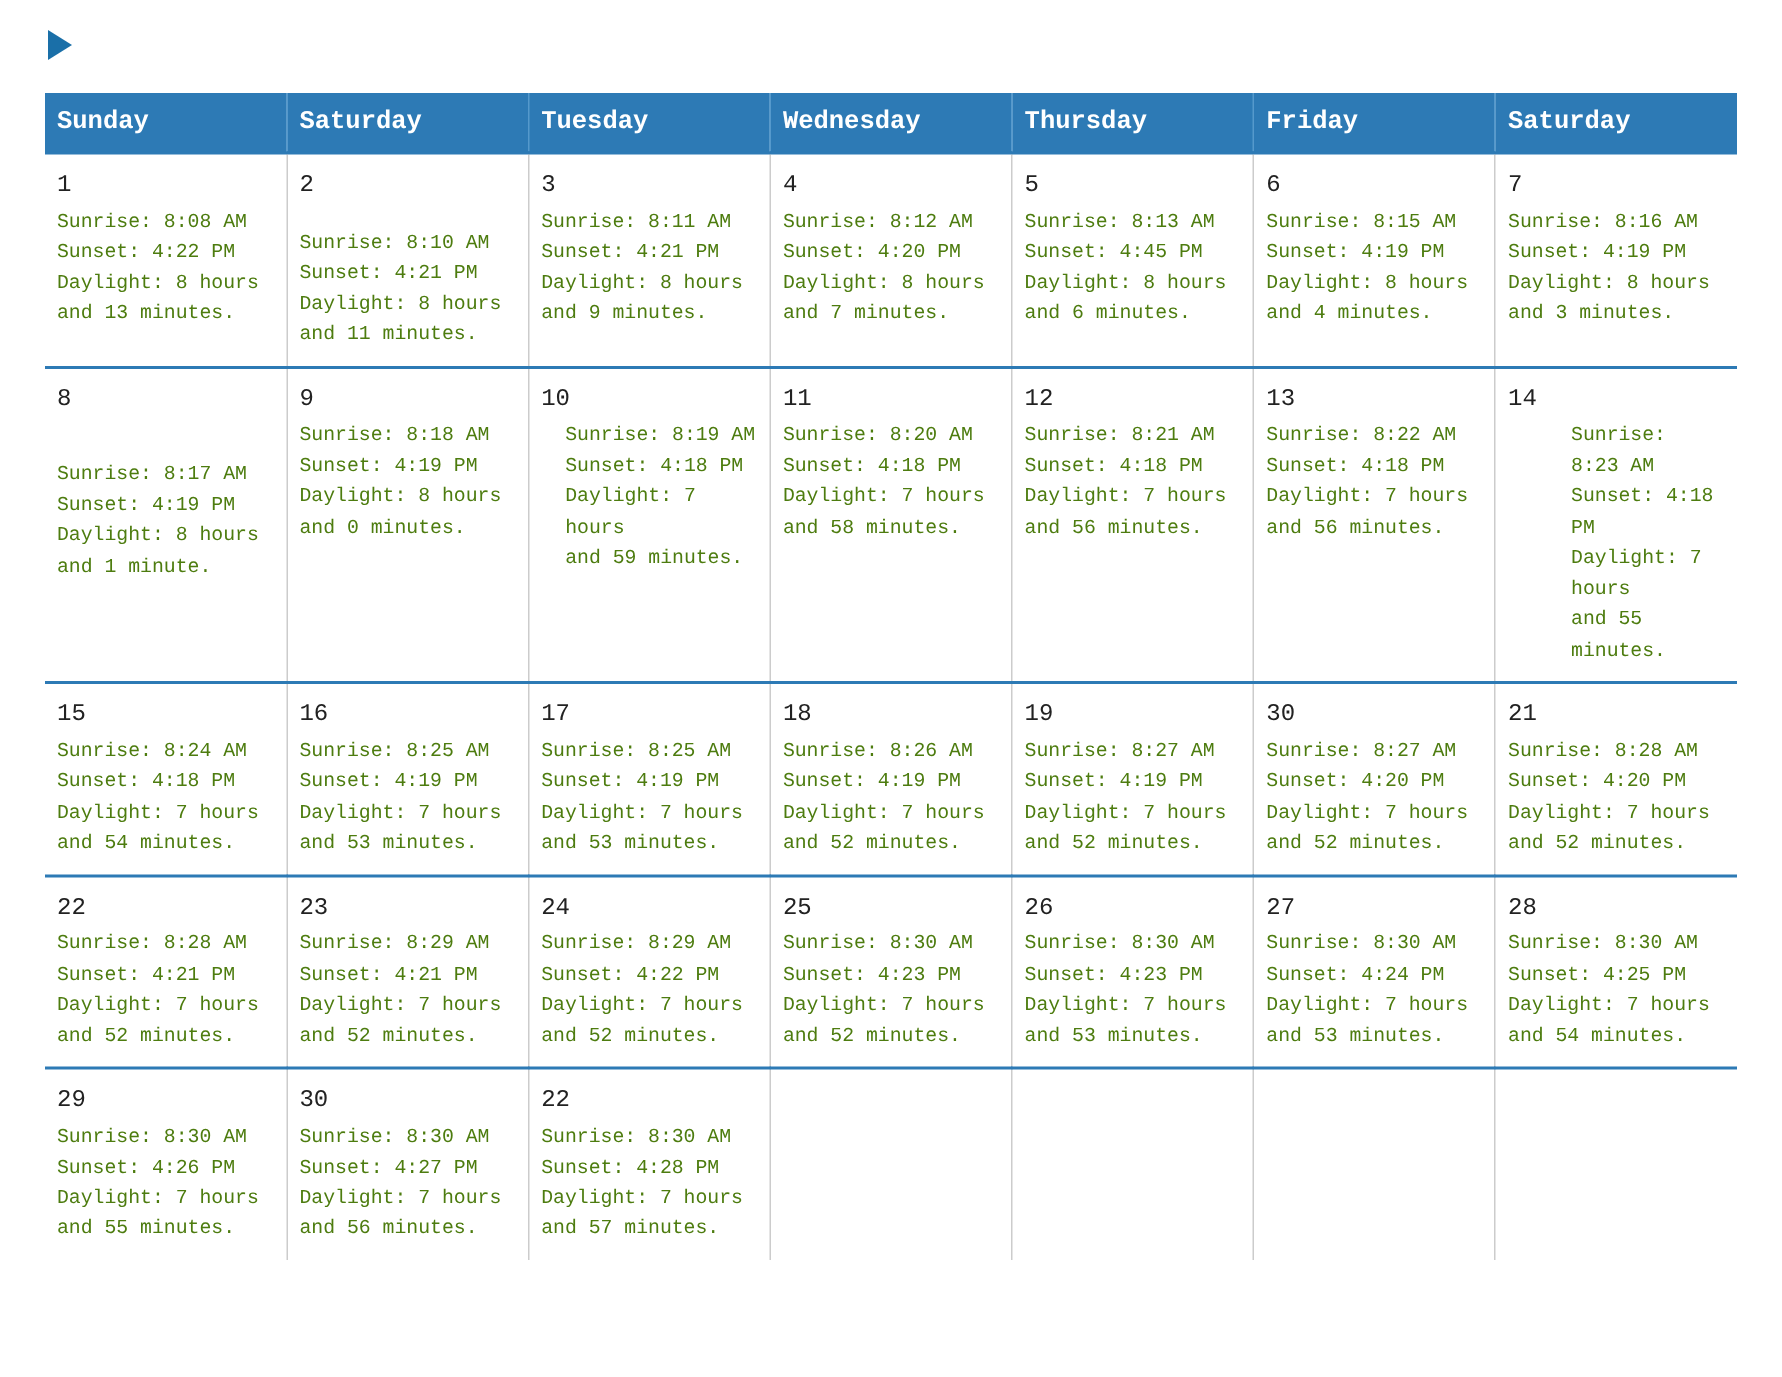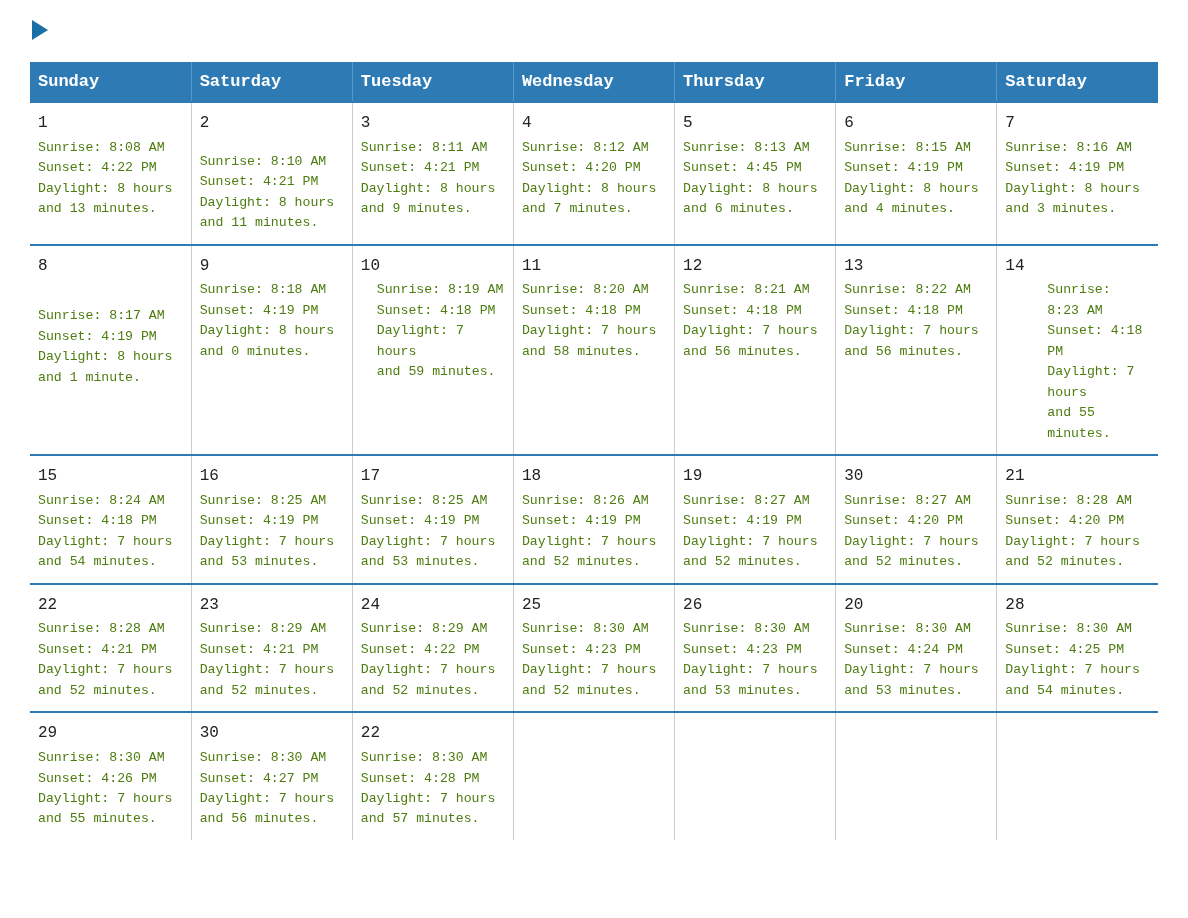--- a/index.html
+++ b/index.html
@@ -330,21 +330,21 @@
 and 52 minutes.</div>
         </td>
         <td>
           <span class="day-number">26</span>
           <div class="day-info" style="white-space: pre-line;">Sunrise: 8:30 AM
 Sunset: 4:23 PM
 Daylight: 7 hours
 and 53 minutes.</div>
         </td>
         <td>
-          <span class="day-number">20</span>
+          <span class="day-number">27</span>
           <div class="day-info" style="white-space: pre-line;">Sunrise: 8:30 AM
 Sunset: 4:24 PM
 Daylight: 7 hours
 and 53 minutes.</div>
         </td>
         <td>
           <span class="day-number">28</span>
           <div class="day-info" style="white-space: pre-line;">Sunrise: 8:30 AM
 Sunset: 4:25 PM
 Daylight: 7 hours

